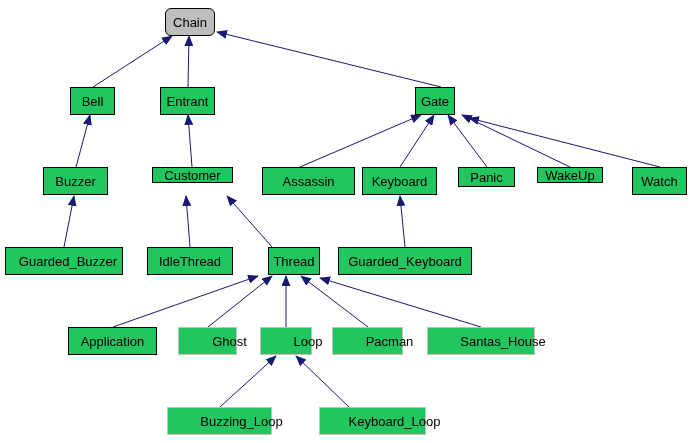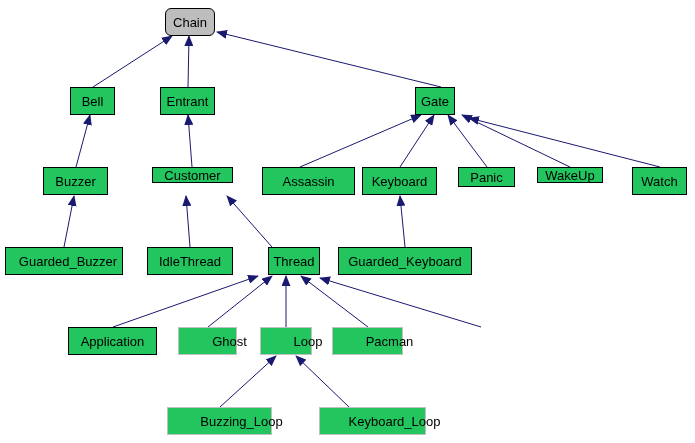--- a/index.html
+++ b/index.html
@@ -87,15 +87,16 @@
     <div class="node" style="left: 537px; top: 167px; width: 66px; height: 16px;">WakeUp</div>
     <div class="node" style="left: 632px; top: 167px; width: 55px; height: 28px;">Watch</div>
     <div class="node" style="left: 5px; top: 247px; width: 118px; height: 28px; padding-left: 8px;">Guarded_Buzzer</div>
     <div class="node" style="left: 147px; top: 247px; width: 86px; height: 28px;">IdleThread</div>
     <div class="node" style="left: 268px; top: 247px; width: 52px; height: 28px;">Thread</div>
     <div class="node" style="left: 338px; top: 247px; width: 134px; height: 28px;">Guarded_Keyboard</div>
     <div class="node" style="left: 68px; top: 327px; width: 89px; height: 28px;">Application</div>
     <div class="node gray" style="left: 178px; top: 327px; width: 59px; height: 28px;">Ghost</div>
     <div class="node gray" style="left: 260px; top: 327px; width: 52px; height: 28px;">Loop</div>
     <div class="node gray" style="left: 332px; top: 327px; width: 71px; height: 28px;">Pacman</div>
+    <div class="node gray" style="left: 427px; top: 327px; width: 108px; height: 28px;">Santas_House</div>
     <div class="node gray" style="left: 167px; top: 407px; width: 105px; height: 28px;">Buzzing_Loop</div>
     <div class="node gray" style="left: 295px; top: 407px; width: 107px; height: 28px; margin-left: 24px;">Keyboard_Loop</div>
   </div>
 
 </body></html>

